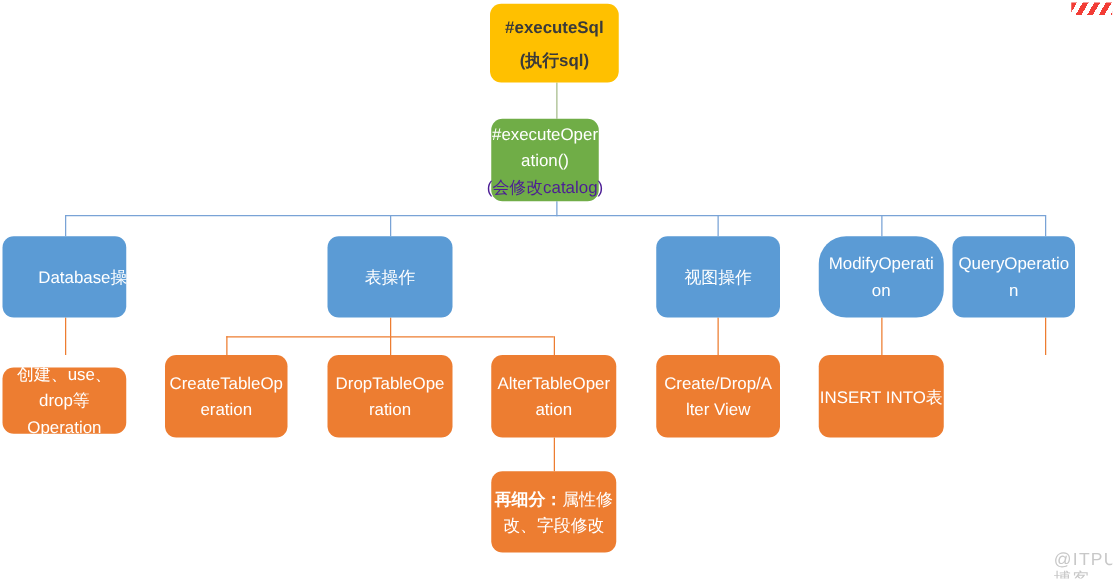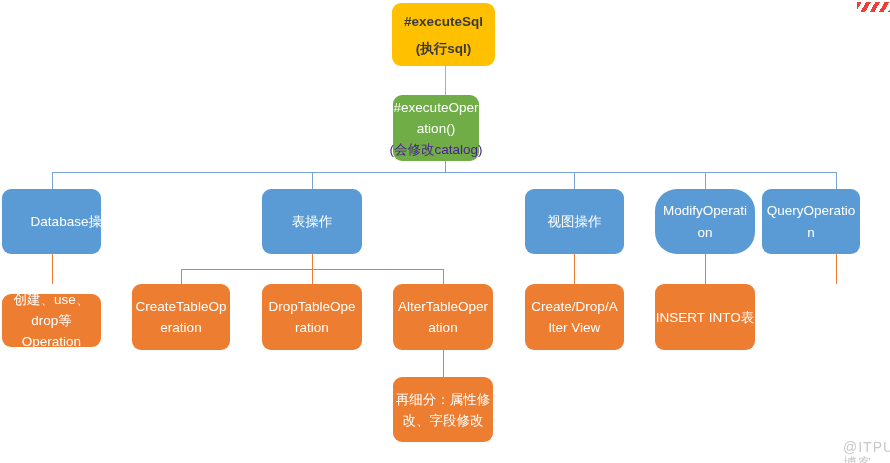--- a/index.html
+++ b/index.html
@@ -24,21 +24,21 @@
   .c-blue{background:#79A3D6;}
   .c-orange{background:#ED7D31;}
   .c-green{background:#A5BC8A;}
   .watermark{
     position:absolute;left:795px;top:439px;font-size:14px;color:#c8c8c8;letter-spacing:1px;margin-left:48px;
   }
   .stripes{
     position:absolute;left:857px;top:2px;width:33px;height:10px;
     background:repeating-linear-gradient(120deg,#f23d36 0 4px,#ffffff 4px 8px);
   }
-  b{font-weight:normal;}
+  b{font-weight:bold;}
 </style>
 </head>
 <body>
 
 <div id="canvas">
 
   <div class="vline c-green" style="left:445px;top:66px;height:29px;"></div>
   <div class="vline c-blue" style="left:445px;top:161px;height:12px;"></div>
   <div class="hline c-blue" style="left:52px;top:172px;width:784px;"></div>
   <div class="vline c-blue" style="left:52px;top:172px;height:17px;"></div>

